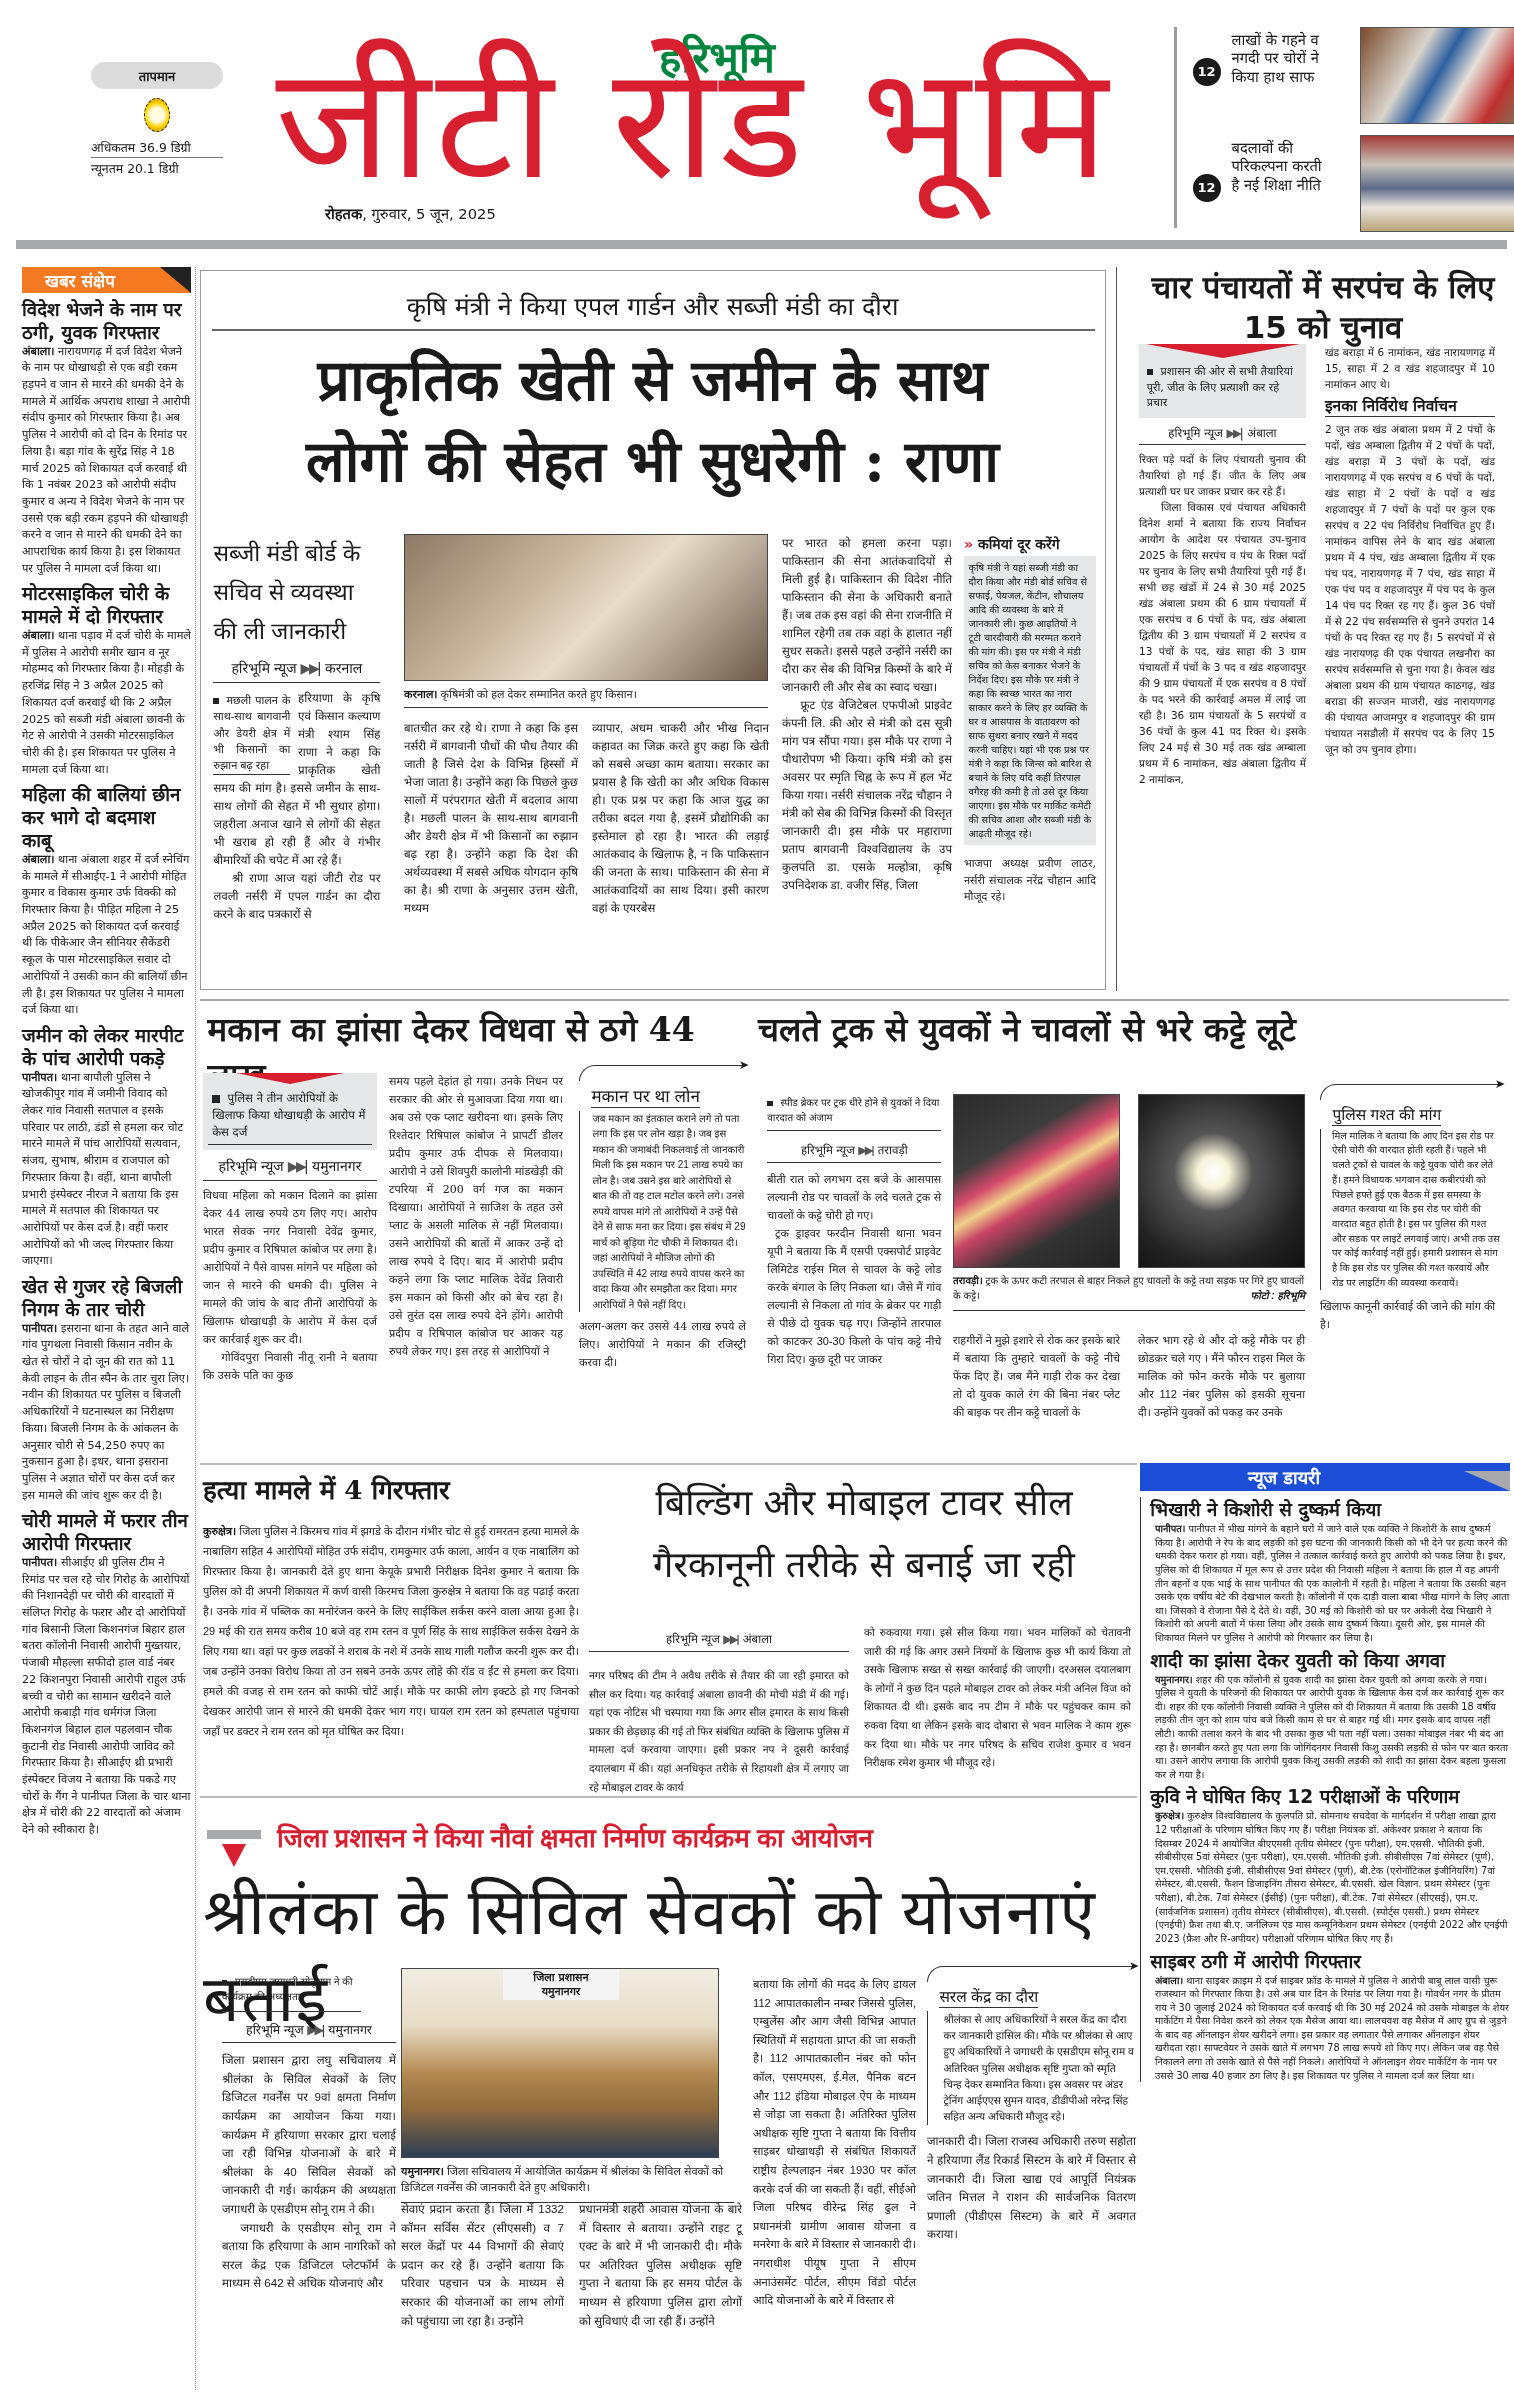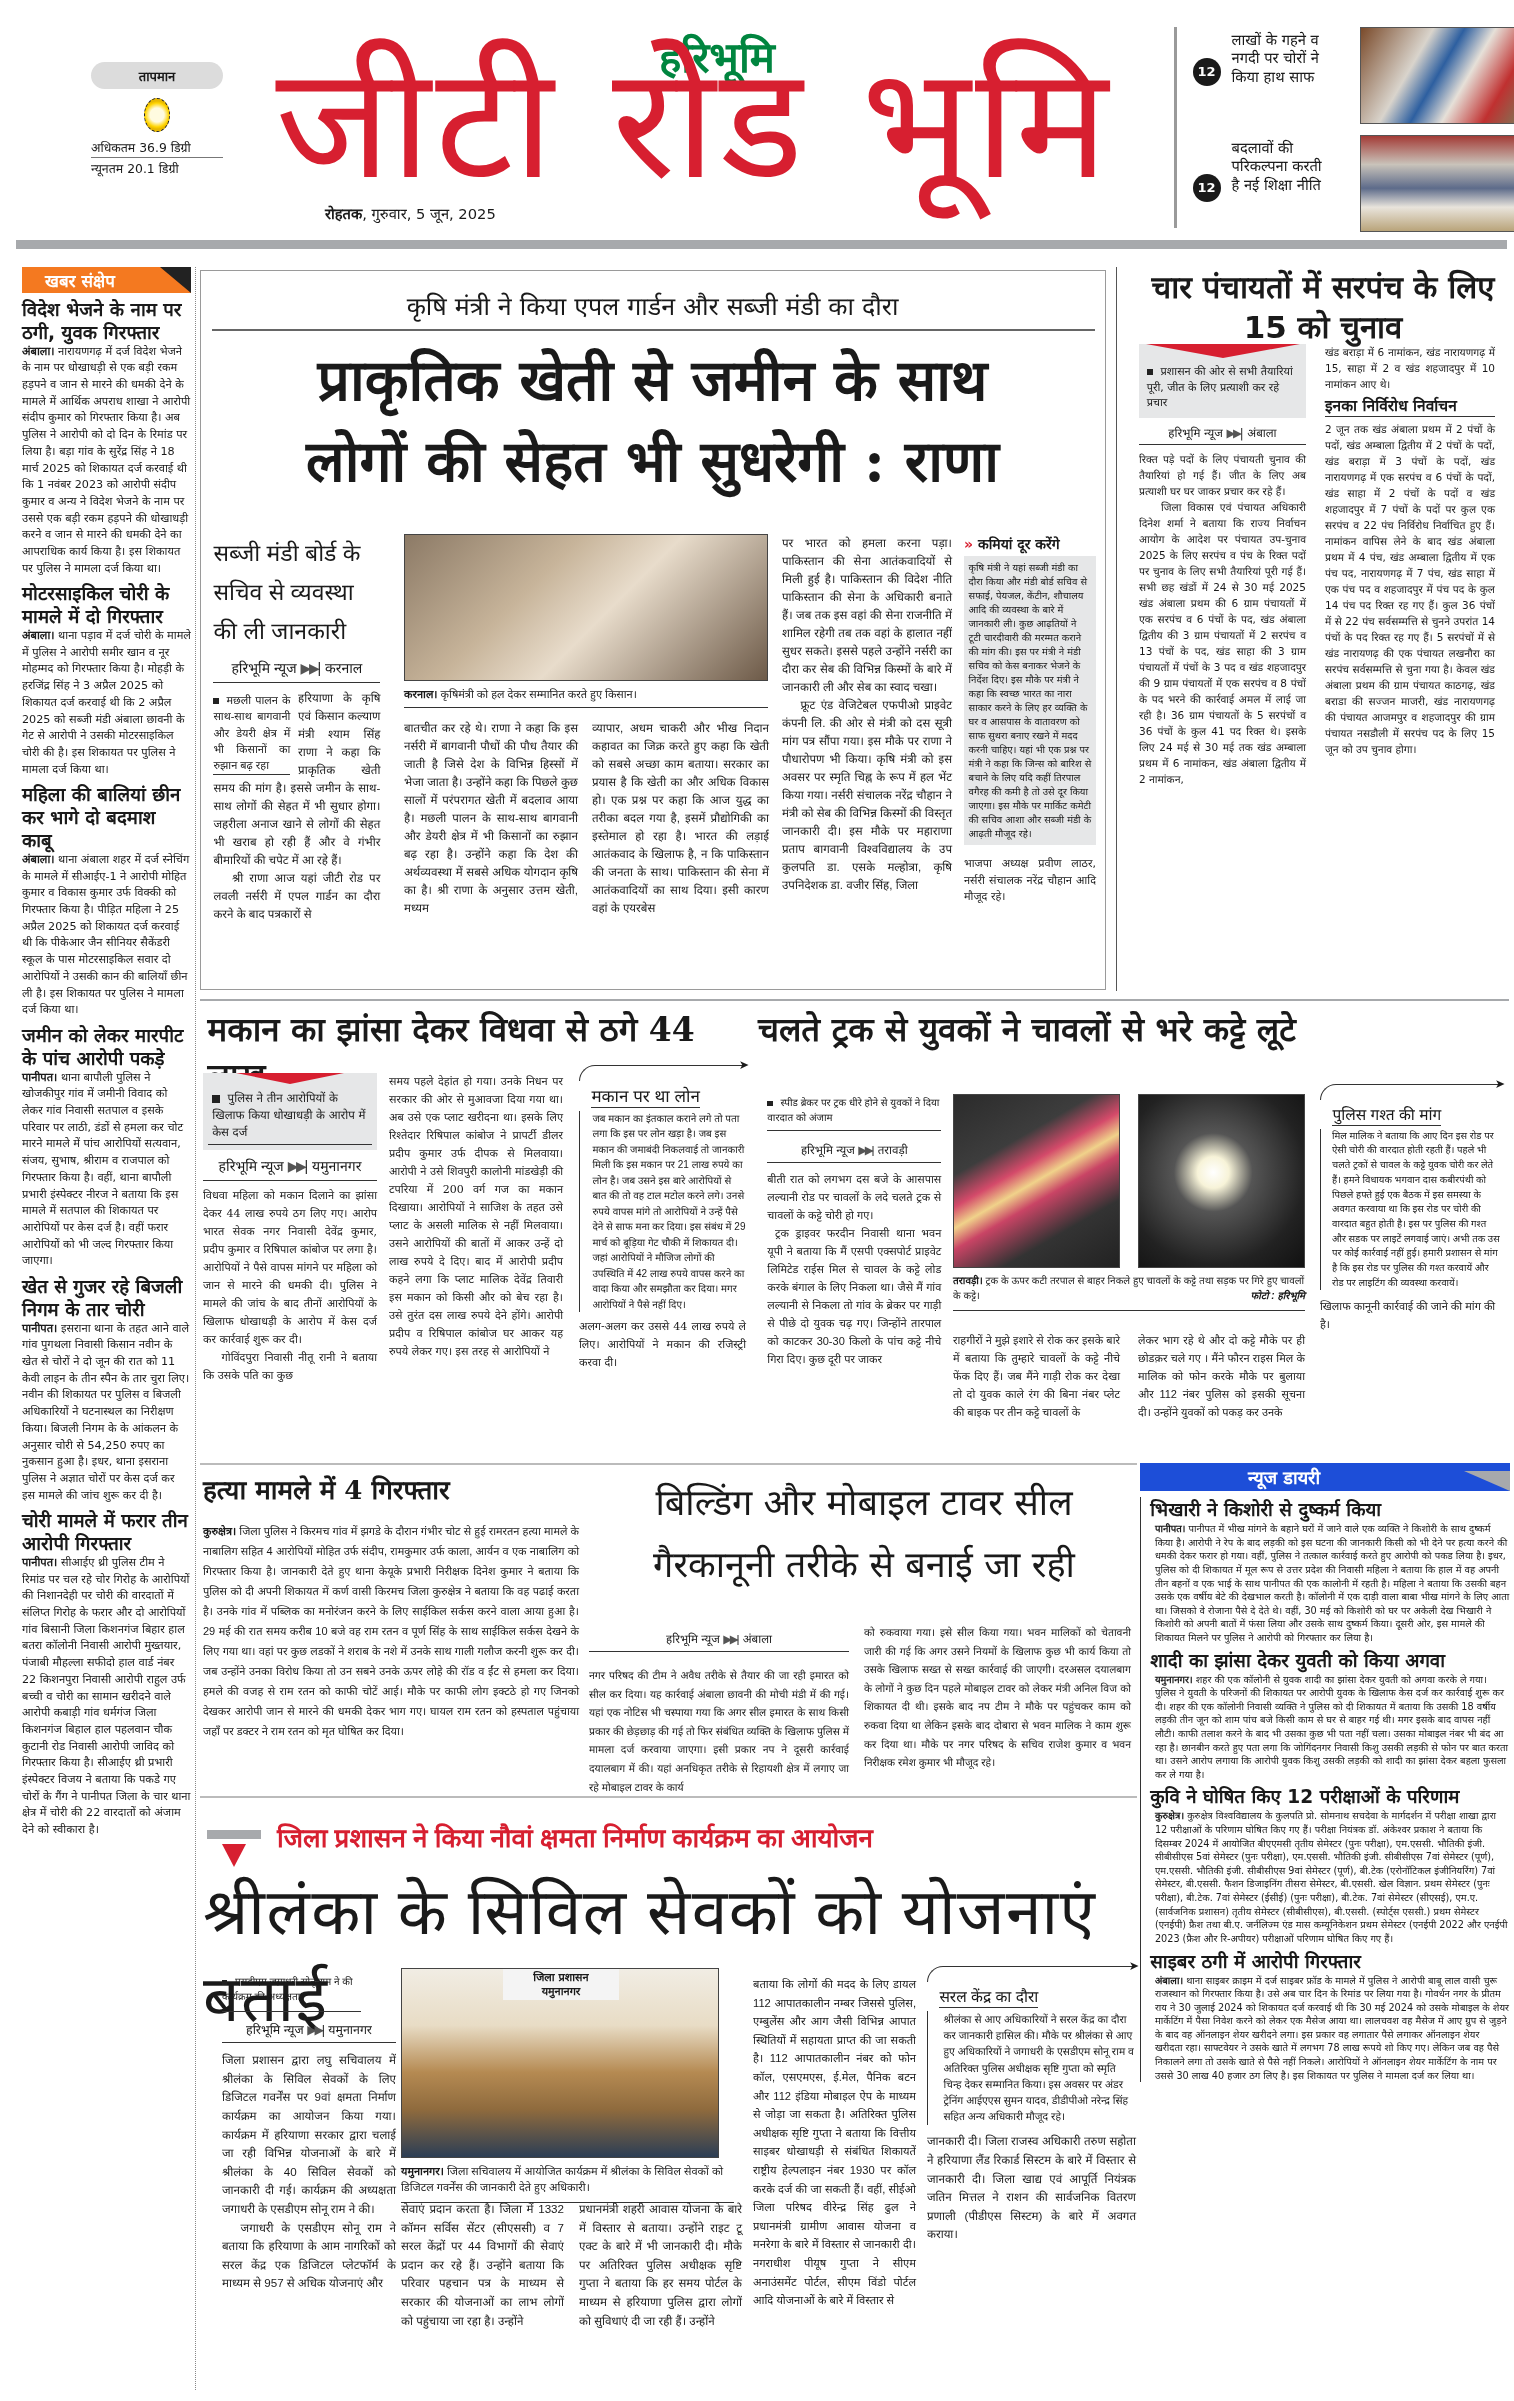--- a/index.html
+++ b/index.html
@@ -244,21 +244,21 @@
 
   <div class="abs" style="left:19px;top:170px;width:174px;">
     <div class="cond" style="font-size:10px;line-height:14.7px;border-bottom:0.8px solid #333;padding-bottom:6.2px;width:139px;">
       <span class="sq" style="width:5.4px;height:5.4px;"></span><span>एसडीएम जगाधरी सोनू राम ने की कार्यक्रम की अध्यक्षता</span>
     </div>
     <div class="byline cond" style="margin-top:9.3px;font-size:12.4px;">
       <span>हरिभूमि न्यूज</span> <span class="arrow">▶▶</span>| <span>यमुनानगर</span>
     </div>
     <div class="body-text cond" style="font-size:11.6px;line-height:18.6px;margin-top:7.7px;">
       <p>जिला प्रशासन द्वारा लघु सचिवालय में श्रीलंका के सिविल सेवकों के लिए  डिजिटल गवर्नेंस पर 9वां क्षमता निर्माण कार्यक्रम का आयोजन किया गया। कार्यक्रम में हरियाणा सरकार द्वारा चलाई जा रही विभिन्न योजनाओं के बारे में श्रीलंका के 40 सिविल सेवकों को जानकारी दी गई। कार्यक्रम की अध्यक्षता जगाधरी के एसडीएम सोनू राम ने की।</p>
-      <p style="text-indent:18.6px;">जगाधरी के एसडीएम सोनू राम ने बताया कि हरियाणा के आम नागरिकों को सरल केंद्र  एक डिजिटल प्लेटफॉर्म के माध्यम से 957 से अधिक योजनाएं और</p>
+      <p style="text-indent:18.6px;">जगाधरी के एसडीएम सोनू राम ने बताया कि हरियाणा के आम नागरिकों को सरल केंद्र  एक डिजिटल प्लेटफॉर्म के माध्यम से 642 से अधिक योजनाएं और</p>
     </div>
   </div>
 
   <div class="abs photo-meet" style="left:198px;top:163px;width:318px;height:190px;">
     <div style="position:absolute;left:101px;top:0;width:116px;background:#f4f4f4;text-align:center;font-size:11px;font-weight:bold;line-height:14px;padding:1.5px 0;">
       <div>जिला प्रशासन</div>
       <div>यमुनानगर</div>
     </div>
   </div>
   <div class="abs cond" style="left:198px;top:358px;width:333px;font-size:11px;line-height:16.3px;border-bottom:1.5px solid #333;padding-bottom:6.2px;">

